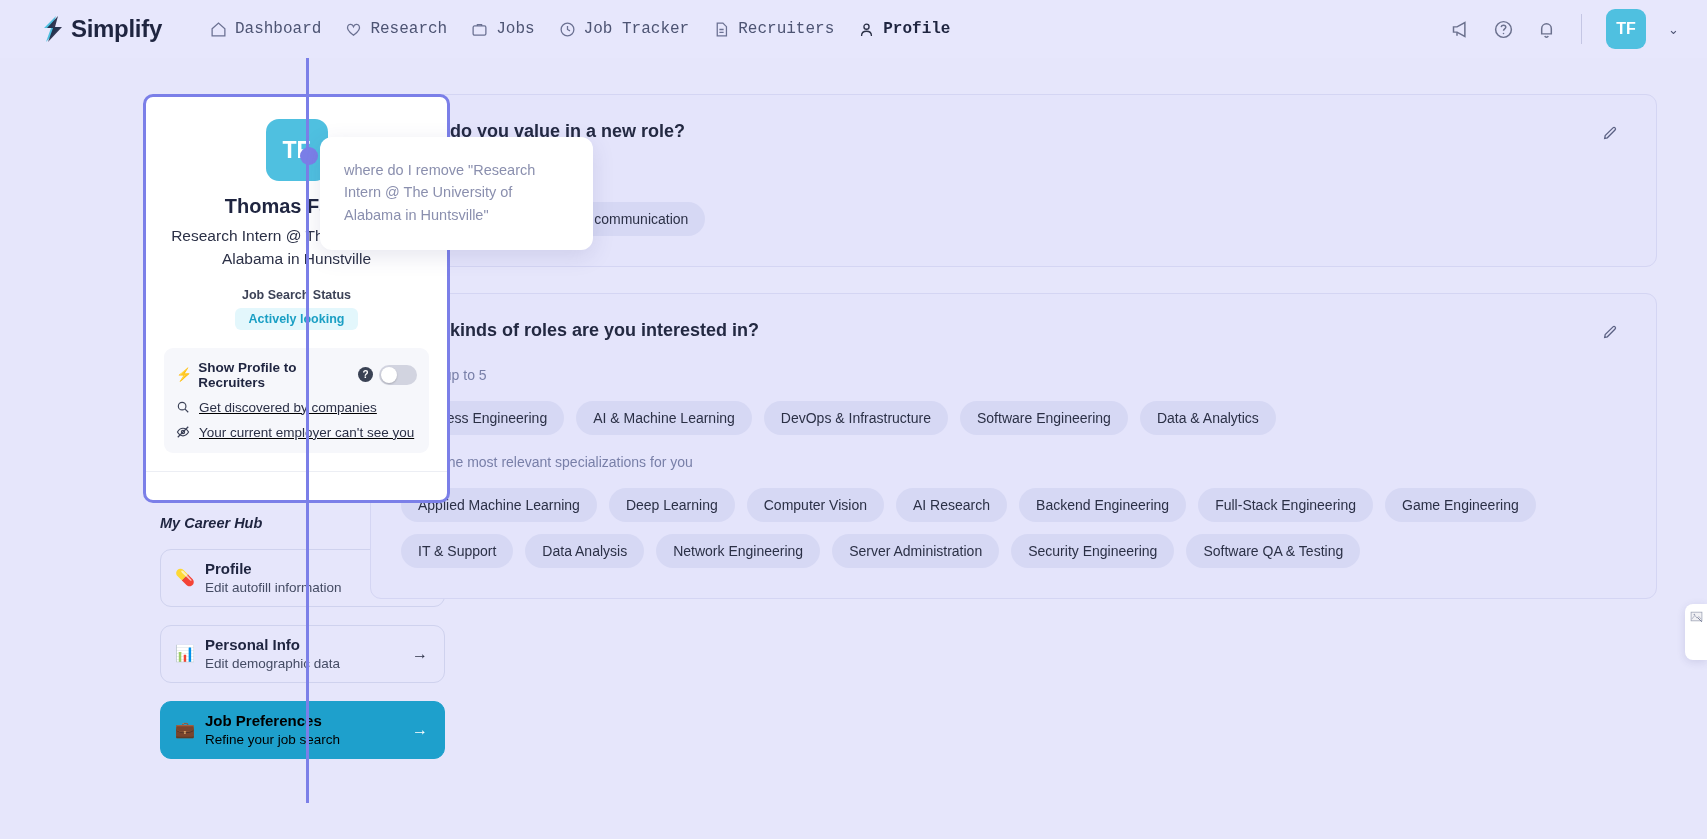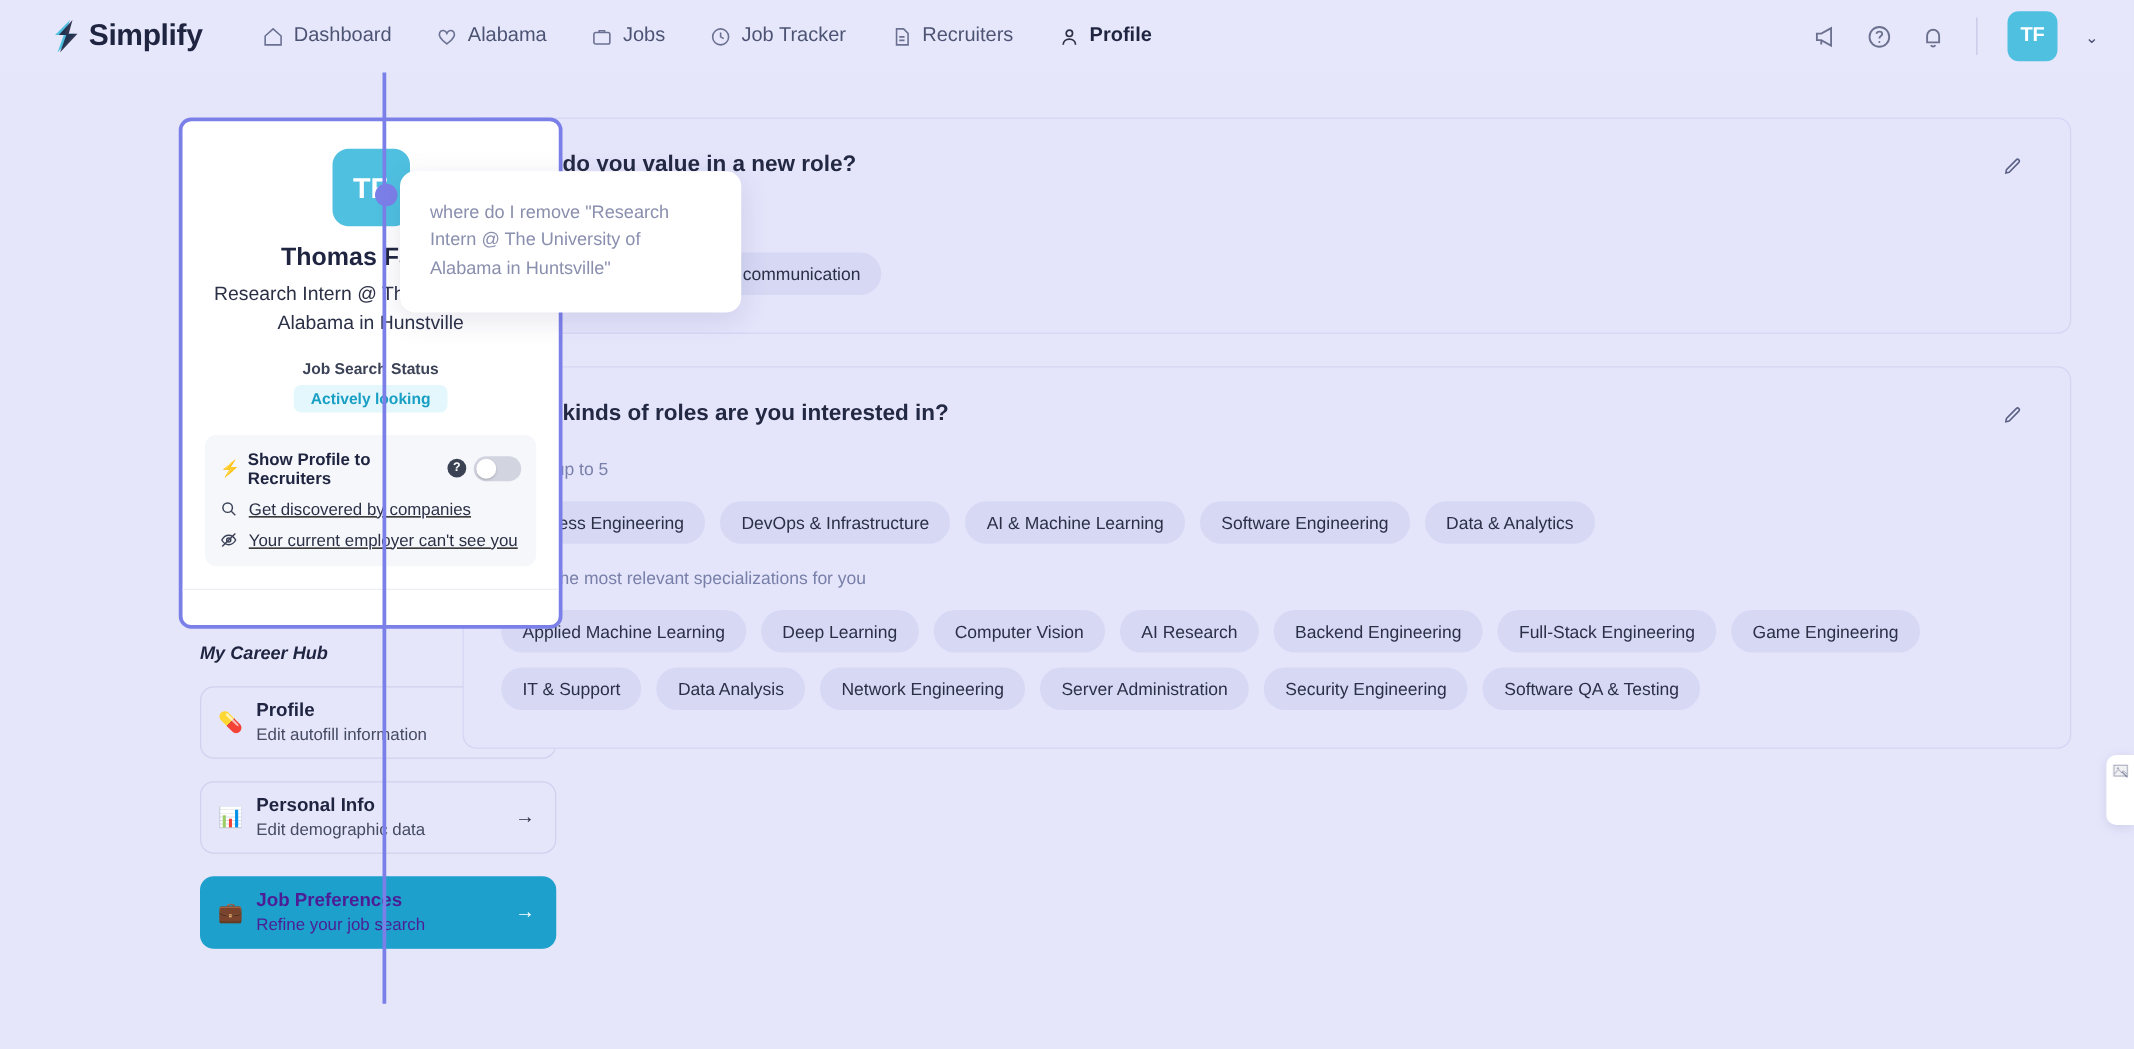--- a/index.html
+++ b/index.html
@@ -17,21 +17,21 @@
     display: flex;
     align-items: center;
     padding: 0 28px 0 40px;
     position: relative;
     z-index: 40;
   }
   .brand { display: flex; align-items: center; gap: 7px; margin-right: 46px; }
   .brand-mark { width: 24px; height: 26px; position: relative; flex: none; }
   .brand-name { font-size: 24px; font-weight: 700; color: #1f2540; letter-spacing: -0.3px; }
 
-  .nav { display: flex; align-items: center; gap: 32px; }
+  .nav { display: flex; align-items: center; gap: 20px; font-family: Liberation Mono, monospace; }
   .nav-item {
     display: flex; align-items: center; gap: 8px;
     font-size: 16px; color: #4d5473; cursor: pointer;
     padding: 6px 2px;
   }
   .nav-item.active { color: #1f2540; font-weight: 700; }
   .nav-ico { width: 17px; height: 17px; display: block; flex: none; }
   .nav-ico svg { width: 17px; height: 17px; display: block; }
 
   .header-right { margin-left: auto; display: flex; align-items: center; gap: 22px; }
@@ -124,21 +124,21 @@
     background: transparent; border: 1px solid #cfd2ee;
     border-radius: 11px; height: 58px;
     display: flex; align-items: center; padding: 0 16px 0 14px;
     cursor: pointer;
   }
   .hub-card.filled { background: #1ea0cc; border-color: #1ea0cc; }
   .hub-emoji { font-size: 16px; width: 26px; flex: none; }
   .hub-text { margin-left: 4px; }
   .hub-h { font-size: 15px; font-weight: 700; color: #1f2540; line-height: 1.25; }
   .hub-p { font-size: 13.5px; color: #444b63; margin-top: 2px; }
-  .hub-card.filled .hub-h, .hub-card.filled .hub-p { color: #4c1d95; }
+  .hub-card.filled .hub-h, .hub-card.filled .hub-p { color: #000000; }
   .hub-arrow { margin-left: auto; font-size: 16px; color: #2b3046; }
   .hub-card.filled .hub-arrow { color: #fff; }
 
   
   .main-col { flex: 1; padding: 0 50px 0 20px; position: relative; }
 
   .sec-card {
     background: #e4e4fb;
     border: 1px solid #d4d5f3;
     border-radius: 11px;
@@ -216,21 +216,21 @@
       </span>
       <span>Dashboard</span>
     </div>
 
     <div class="nav-item">
       <span class="nav-ico">
         <svg viewBox="0 0 24 24" fill="none" stroke="#6b7192" stroke-width="1.8">
           <path d="M12 20 C5 15 2 11 4 7 C6 3.5 10.5 4.5 12 8 C13.5 4.5 18 3.5 20 7 C22 11 19 15 12 20 Z"></path>
         </svg>
       </span>
-      <span>Alabama</span>
+      <span>Research</span>
     </div>
 
     <div class="nav-item">
       <span class="nav-ico">
         <svg viewBox="0 0 24 24" fill="none" stroke="#6b7192" stroke-width="1.8">
           <rect x="3" y="7" width="18" height="13" rx="2"></rect>
           <path d="M9 7 V5 H15 V7"></path>
         </svg>
       </span>
       <span>Jobs</span>
@@ -396,22 +396,22 @@
         <div class="sec-title">What kinds of roles are you interested in?</div>
         <div class="edit-btn">
           <svg viewBox="0 0 24 24" fill="none" stroke="#5b6184" stroke-width="1.9">
             <path d="M4 20 L4.8 16 L16.5 4.3 A1.9 1.9 0 0 1 19.6 7.4 L8 19.2 Z"></path>
           </svg>
         </div>
       </div>
       <div class="sec-hint">Select up to 5</div>
       <div class="chips">
         <span class="chip">Process Engineering</span>
+        <span class="chip">AI &amp; Machine Learning</span>
         <span class="chip">DevOps &amp; Infrastructure</span>
-        <span class="chip">AI &amp; Machine Learning</span>
         <span class="chip">Software Engineering</span>
         <span class="chip">Data &amp; Analytics</span>
       </div>
       <div class="sec-hint">Select the most relevant specializations for you</div>
       <div class="chips">
         <span class="chip">Applied Machine Learning</span>
         <span class="chip">Deep Learning</span>
         <span class="chip">Computer Vision</span>
         <span class="chip">AI Research</span>
         <span class="chip">Backend Engineering</span>

